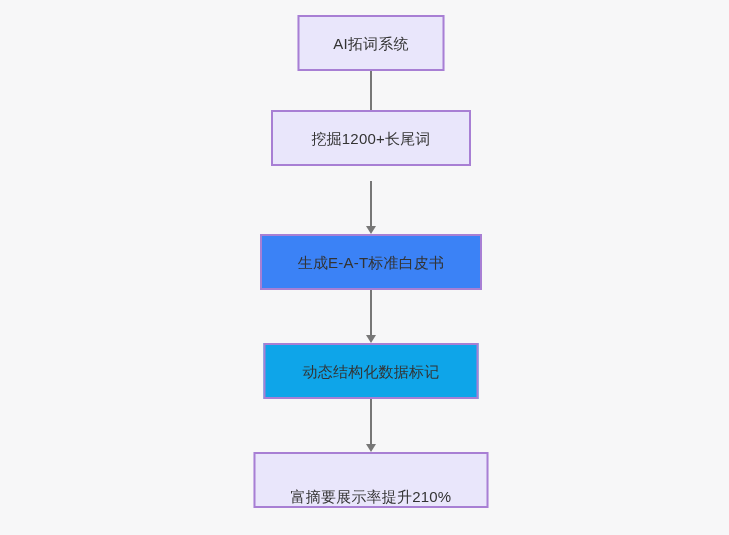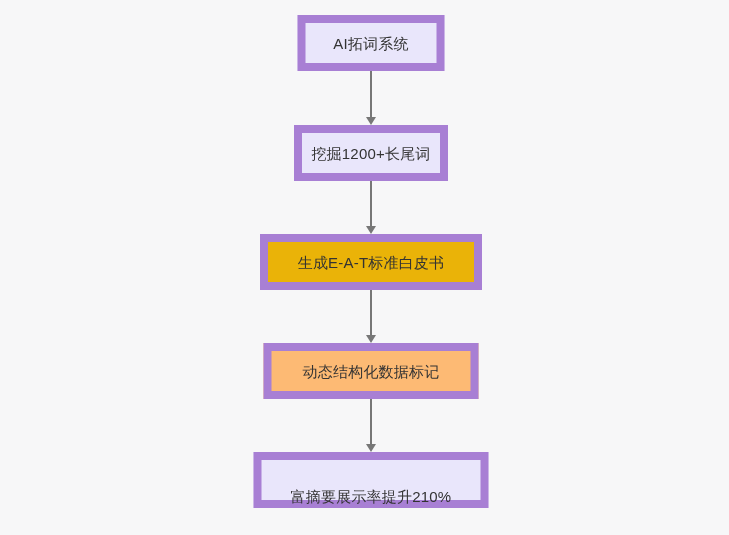--- a/index.html
+++ b/index.html
@@ -19,21 +19,21 @@
     position: relative;
     width: 729px;
     height: 535px;
   }
 
   .node {
     position: absolute;
     box-sizing: border-box;
     height: 56px;
     background: #e9e6fb;
-    border: 8px solid #d946ef;
+    border: 2px solid #d946ef;
     display: flex;
     align-items: center;
     justify-content: center;
     transform: translateX(-50%);
   }
 
   .node-label {
     font-size: 15px;
     line-height: 1;
     color: #333333;
@@ -74,29 +74,29 @@
   <div class="edge" style="left: 371px; top: 290px; height: 45px; background: rgb(119, 119, 119);"></div>
   <div class="arrowhead" style="left: 371px; top: 335px; border-top-color: rgb(119, 119, 119);"></div>
 
   <div class="edge" style="left: 371px; top: 399px; height: 45px; background: rgb(119, 119, 119);"></div>
   <div class="arrowhead" style="left: 371px; top: 444px; border-top-color: rgb(119, 119, 119);"></div>
 
   <div class="node" style="left: 371px; top: 15px; width: 147px; height: 56px; background: rgb(233, 230, 251); border-color: rgb(168, 127, 212);">
     <span class="node-label" style="color: rgb(51, 51, 51);">AI拓词系统</span>
   </div>
 
-  <div class="node" style="left: 371px; top: 125px; width: 154px; height: 56px; background: rgb(233, 230, 251); border-color: rgb(168, 127, 212);">
+  <div class="node" style="left: 371px; top: 110px; width: 200px; height: 56px; background: rgb(233, 230, 251); border-color: rgb(168, 127, 212);">
     <span class="node-label" style="color: rgb(51, 51, 51);">挖掘1200+长尾词</span>
   </div>
 
-  <div class="node" style="left: 371px; top: 234px; width: 222px; height: 56px; background: #eab308; border-color: rgb(168, 127, 212);">
+  <div class="node" style="left: 371px; top: 234px; width: 222px; height: 56px; background: #3b82f6; border-color: rgb(168, 127, 212);">
     <span class="node-label" style="color: rgb(51, 51, 51);">生成E-A-T标准白皮书</span>
   </div>
 
-  <div class="node" style="left: 371px; top: 343px; width: 215px; height: 56px; background: #fdba74; border-color: rgb(168, 127, 212);">
+  <div class="node" style="left: 371px; top: 343px; width: 215px; height: 56px; background: #0ea5e9; border-color: rgb(168, 127, 212);">
     <span class="node-label" style="color: rgb(51, 51, 51);">动态结构化数据标记</span>
   </div>
 
   <div class="node" style="left: 371px; top: 452px; width: 235px; height: 56px; background: rgb(233, 230, 251); border-color: rgb(168, 127, 212);">
     <span class="node-label" style="color: rgb(51, 51, 51); margin-top: 32px;">富摘要展示率提升210%</span>
   </div>
 
 </div>
 
 </body></html>

